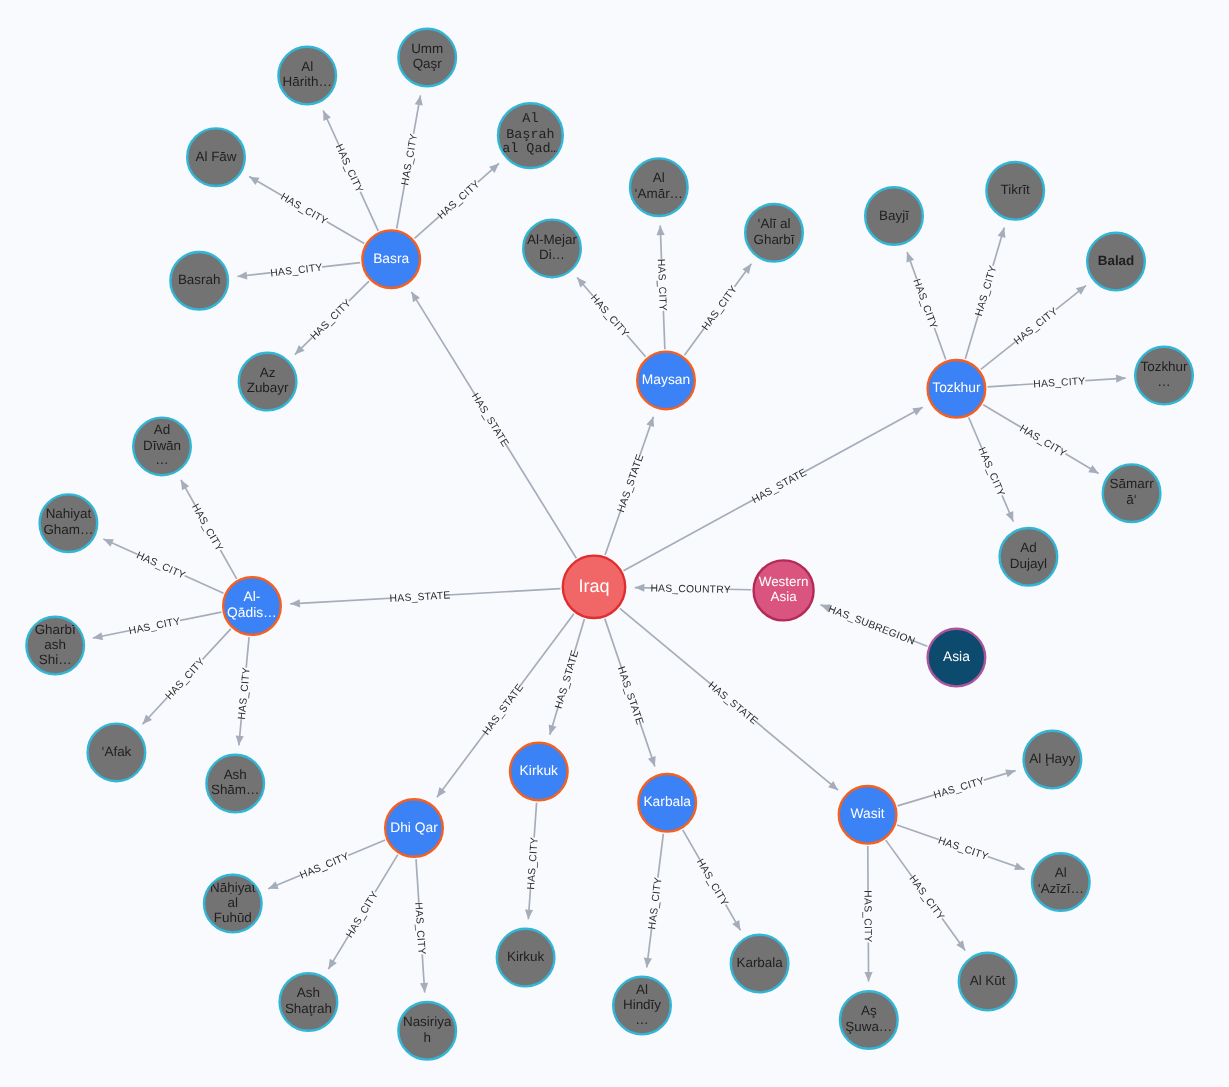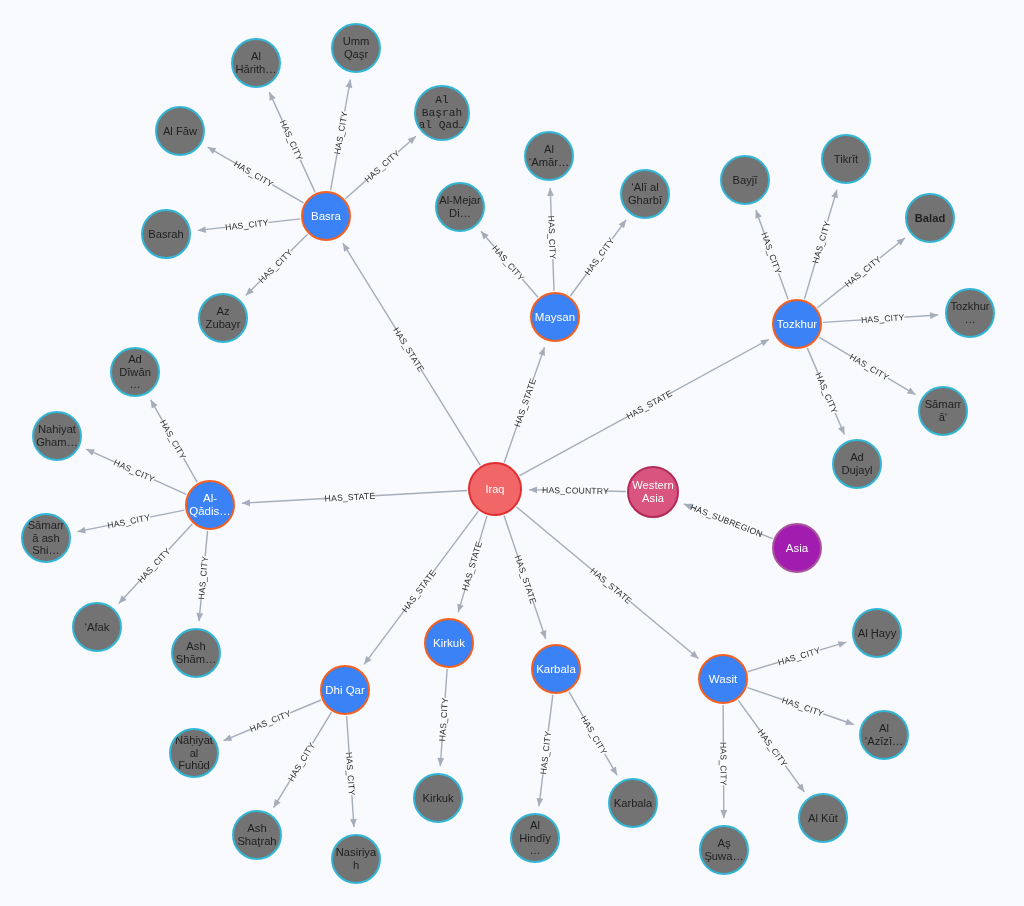--- a/index.html
+++ b/index.html
@@ -65,30 +65,30 @@
   .node.state {
     background: #3b82f6;
     border: 2px solid #f4601f;
     color: #ffffff;
     font-size: 11.5px;
   }
   .node.country {
     background: #f16667;
     border: 2px solid #e02d2f;
     color: #ffffff;
-    font-size: 11px;
+    font-size: 15px;
   }
   .node.region {
     background: #d9547f;
     border: 2px solid #b32a59;
     color: #ffffff;
     font-size: 11.2px;
   }
   .node.continent {
-    background: #a21caf;
+    background: #0c4a6e;
     border: 2px solid #a8559b;
     color: #ffffff;
     font-size: 11.5px;
   }
 </style>
 </head>
 <body>
 
 <div id="graph-canvas">
   <svg id="edge-layer" viewBox="0 0 1024 906" xmlns="http://www.w3.org/2000/svg">
@@ -492,21 +492,21 @@
       <div class="node city" style="left: 832px; top: 439px; width: 50px; height: 50px;">
         <span class="node-label">Ad Dujayl</span>
       </div>
       <div class="node city" style="left: 110px; top: 347px; width: 50px; height: 50px;">
         <span class="node-label">Ad Dīwān…</span>
       </div>
       <div class="node city" style="left: 32px; top: 411px; width: 50px; height: 50px;">
         <span class="node-label">Nahiyat Gham…</span>
       </div>
       <div class="node city" style="left: 21px; top: 513px; width: 50px; height: 50px;">
-        <span class="node-label">Sāmarrā ash Shi…</span>
+        <span class="node-label">Gharbī ash Shi…</span>
       </div>
       <div class="node city" style="left: 72px; top: 602px; width: 50px; height: 50px;">
         <span class="node-label">‘Afak</span>
       </div>
       <div class="node city" style="left: 171px; top: 628px; width: 50px; height: 50px;">
         <span class="node-label">Ash Shām…</span>
       </div>
       <div class="node city" style="left: 169px; top: 728px; width: 50px; height: 50px;">
         <span class="node-label">Nāḥiyat al Fuhūd</span>
       </div>

